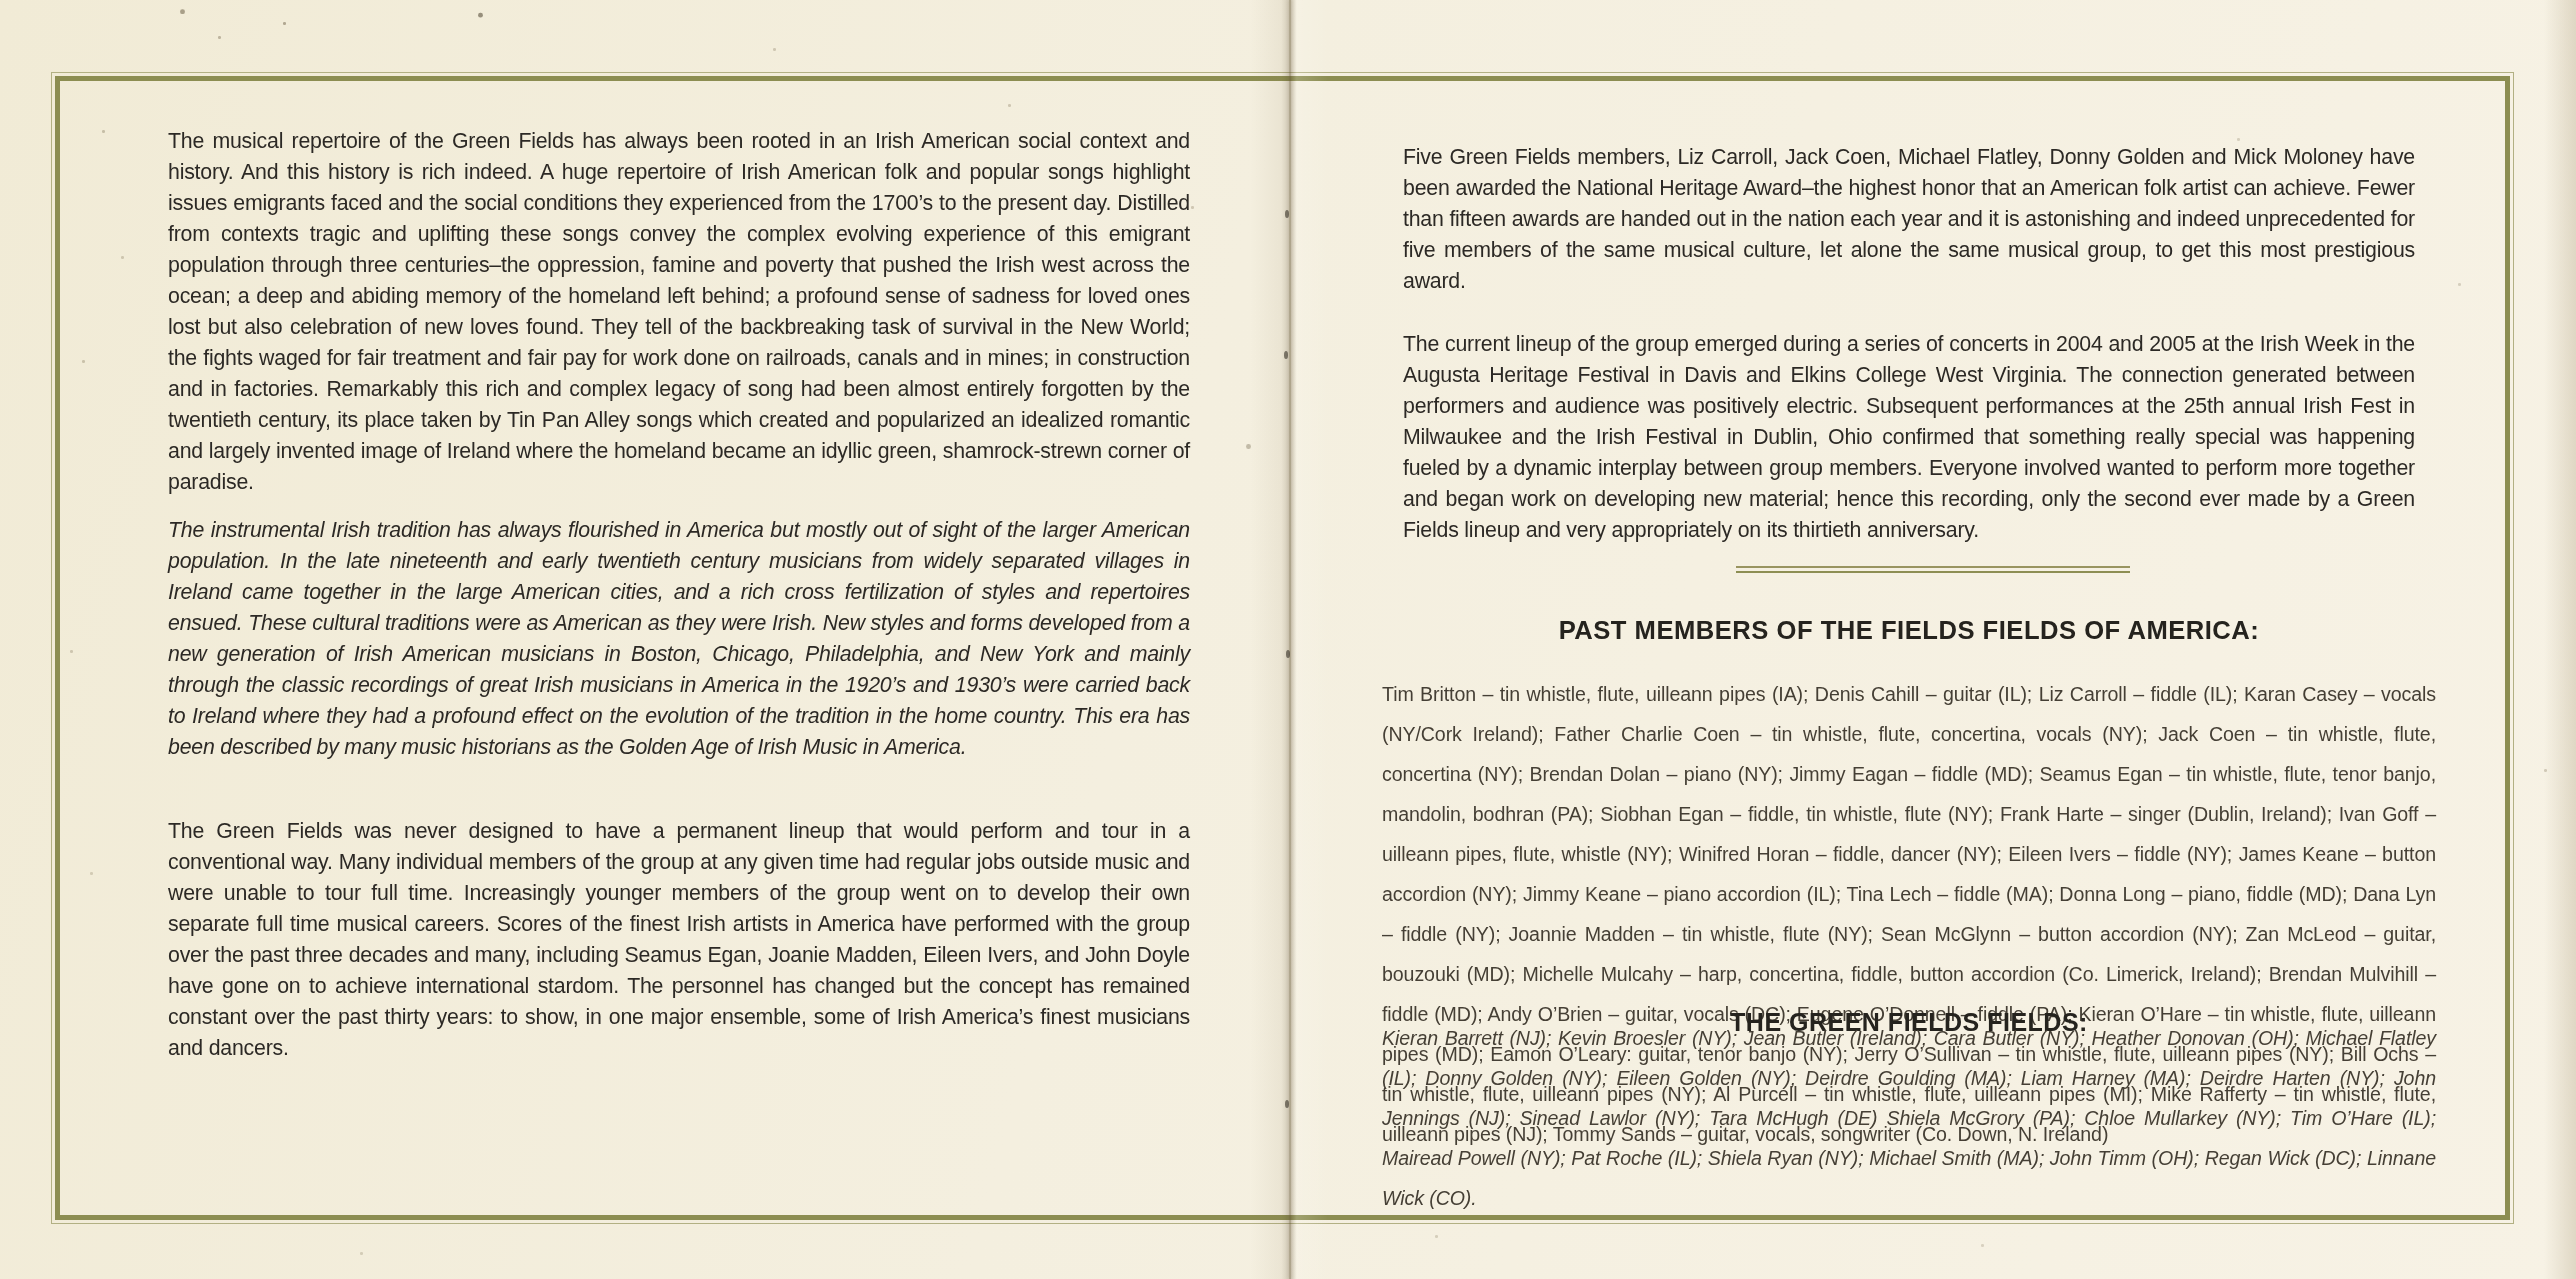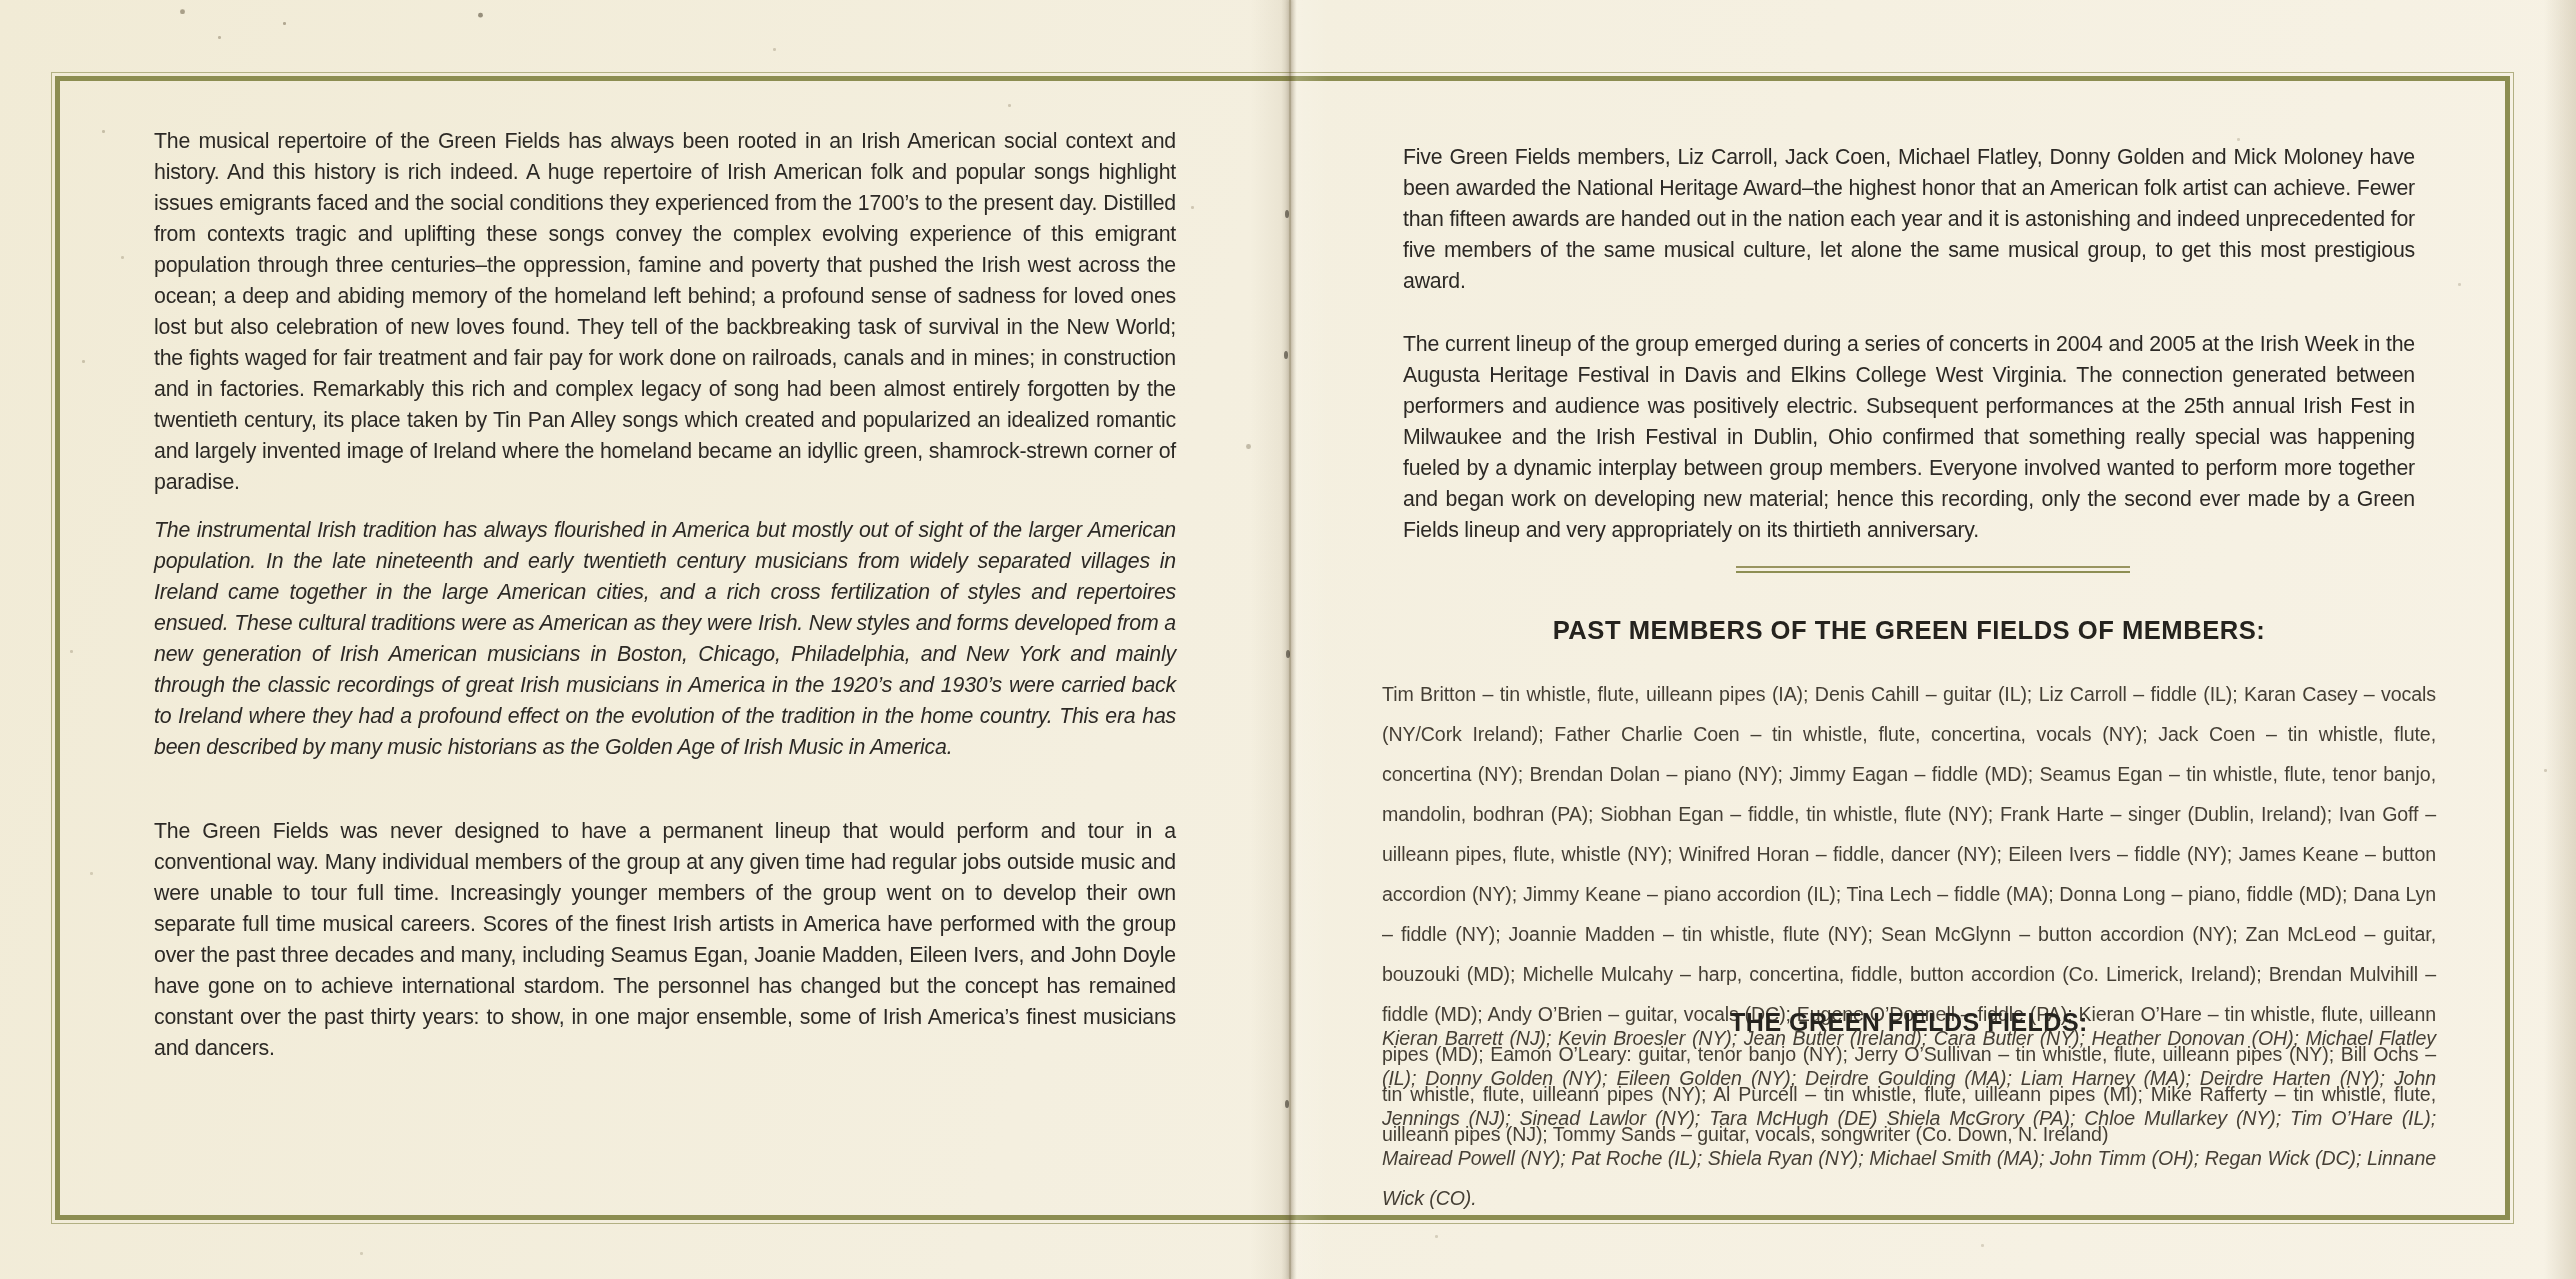--- a/index.html
+++ b/index.html
@@ -44,21 +44,21 @@
       121px 256px 0 0 rgba(100,85,55,0.25), 599px 78px 0 0 rgba(100,85,55,0.28),
       1008px 104px 0 0 rgba(100,85,55,0.26), 773px 48px 0 0 rgba(100,85,55,0.25),
       70px 650px 0 0 rgba(100,85,55,0.25), 90px 872px 0 0 rgba(100,85,55,0.22),
       1191px 206px 0 0 rgba(100,85,55,0.26), 1247px 445px 0 0.9px rgba(80,66,40,0.30),
       2237px 138px 0 0 rgba(100,85,55,0.22), 2458px 283px 0 0 rgba(100,85,55,0.22),
       1435px 1235px 0 0 rgba(100,85,55,0.22), 360px 1252px 0 0 rgba(100,85,55,0.22),
       1981px 1244px 0 0 rgba(100,85,55,0.20), 2544px 769px 0 0 rgba(100,85,55,0.25);
   }
   
   .left-col{
-    position:absolute;left:154px;top:126px;width:1022px;
+    position:absolute;left:168px;top:126px;width:1022px;
     font-size:21.3px;line-height:31px;letter-spacing:-0.2px;
     color:#2c2925;text-align:justify;
   }
   .left-col p{margin:0;}
   .left-col p.gap{margin-top:17px;font-style:italic;}
   .left-col p.gap-lg{margin-top:43px;}
   .left-col p.gap-xl{margin-top:53px;}
   .right-col{
     position:absolute;left:1387px;top:126px;width:1044px;
     font-size:21.3px;line-height:31px;letter-spacing:-0.2px;
@@ -100,21 +100,21 @@
   <p class="gap-xl">The Green Fields was never designed to have a permanent lineup that would perform and tour in a conventional way. Many individual members of the group at any given time had regular jobs outside music and were unable to tour full time. Increasingly younger members of the group went on to develop their own separate full time musical careers. Scores of the finest Irish artists in America have performed with the group over the past three decades and many, including Seamus Egan, Joanie Madden, Eileen Ivers, and John Doyle have gone on to achieve international stardom. The personnel has changed but the concept has remained constant over the past thirty years: to show, in one major ensemble, some of Irish America’s finest musicians and dancers.</p>
 </div>
 
 <div class="right-col">
   <p>Five Green Fields members, Liz Carroll, Jack Coen, Michael Flatley, Donny Golden and Mick Moloney have been awarded the National Heritage Award–the highest honor that an American folk artist can achieve. Fewer than fifteen awards are handed out in the nation each year and it is astonishing and indeed unprecedented for five members of the same musical culture, let alone the same musical group, to get this most prestigious award.</p>
   <p class="gap">The current lineup of the group emerged during a series of concerts in 2004 and 2005 at the Irish Week in the Augusta Heritage Festival in Davis and Elkins College West Virginia. The connection generated between performers and audience was positively electric. Subsequent performances at the 25th annual Irish Fest in Milwaukee and the Irish Festival in Dublin, Ohio confirmed that something really special was happening fueled by a dynamic interplay between group members. Everyone involved wanted to perform more together and began work on developing new material; hence this recording, only the second ever made by a Green Fields lineup and very appropriately on its thirtieth anniversary.</p>
 </div>
 
 <div class="divider"></div>
 
-<div class="section-heading h-past">PAST MEMBERS OF THE GREEN FIELDS OF MEMBERS:</div>
+<div class="section-heading h-past">PAST MEMBERS OF THE FIELDS FIELDS OF AMERICA:</div>
 <div class="roster members">Tim Britton – tin whistle, flute, uilleann pipes (IA); Denis Cahill – guitar (IL); Liz Carroll – fiddle (IL); Karan Casey – vocals (NY/Cork Ireland); Father Charlie Coen – tin whistle, flute, concertina, vocals (NY); Jack Coen – tin whistle, flute, concertina (NY); Brendan Dolan – piano (NY); Jimmy Eagan – fiddle (MD); Seamus Egan – tin whistle, flute, tenor banjo, mandolin, bodhran (PA); Siobhan Egan – fiddle, tin whistle, flute (NY); Frank Harte – singer (Dublin, Ireland); Ivan Goff – uilleann pipes, flute, whistle (NY); Winifred Horan – fiddle, dancer (NY); Eileen Ivers – fiddle (NY); James Keane – button accordion (NY); Jimmy Keane – piano accordion (IL); Tina Lech – fiddle (MA); Donna Long – piano, fiddle (MD); Dana Lyn – fiddle (NY); Joannie Madden – tin whistle, flute (NY); Sean McGlynn – button accordion (NY); Zan McLeod – guitar, bouzouki (MD); Michelle Mulcahy – harp, concertina, fiddle, button accordion (Co. Limerick, Ireland); Brendan Mulvihill – fiddle (MD); Andy O’Brien – guitar, vocals (DC); Eugene O’Donnell – fiddle (PA); Kieran O’Hare – tin whistle, flute, uilleann pipes (MD); Eamon O’Leary: guitar, tenor banjo (NY); Jerry O’Sullivan – tin whistle, flute, uilleann pipes (NY); Bill Ochs – tin whistle, flute, uilleann pipes (NY); Al Purcell – tin whistle, flute, uilleann pipes (MI); Mike Rafferty – tin whistle, flute, uilleann pipes (NJ); Tommy Sands – guitar, vocals, songwriter (Co. Down, N. Ireland)</div>
 
 <div class="section-heading h-dancers">THE GREEN FIELDS FIELDS:</div>
 <div class="roster dancers">Kieran Barrett (NJ); Kevin Broesler (NY); Jean Butler (Ireland); Cara Butler (NY); Heather Donovan (OH); Michael Flatley (IL); Donny Golden (NY); Eileen Golden (NY); Deirdre Goulding (MA); Liam Harney (MA); Deirdre Harten (NY); John Jennings (NJ); Sinead Lawlor (NY); Tara McHugh (DE) Shiela McGrory (PA); Chloe Mullarkey (NY); Tim O’Hare (IL); Mairead Powell (NY); Pat Roche (IL); Shiela Ryan (NY); Michael Smith (MA); John Timm (OH); Regan Wick (DC); Linnane Wick (CO).</div>
 
 <div class="fold"></div>
 <div class="fold-line"></div>
 <div class="crease-speck" style="left:1285px;top:210px;"></div>
 <div class="crease-speck" style="left:1284px;top:351px;"></div>
 <div class="crease-speck" style="left:1286px;top:650px;"></div>

